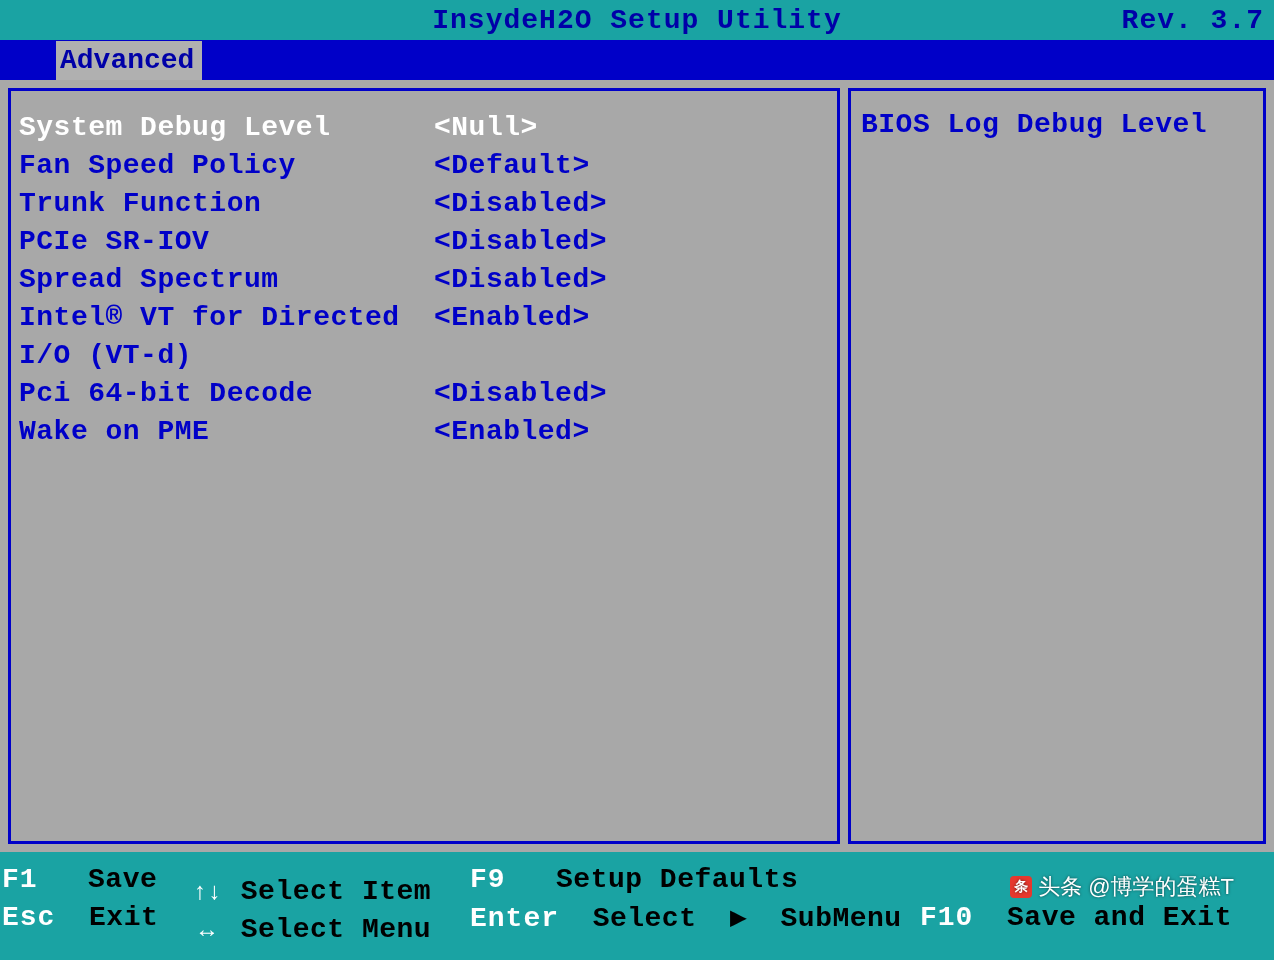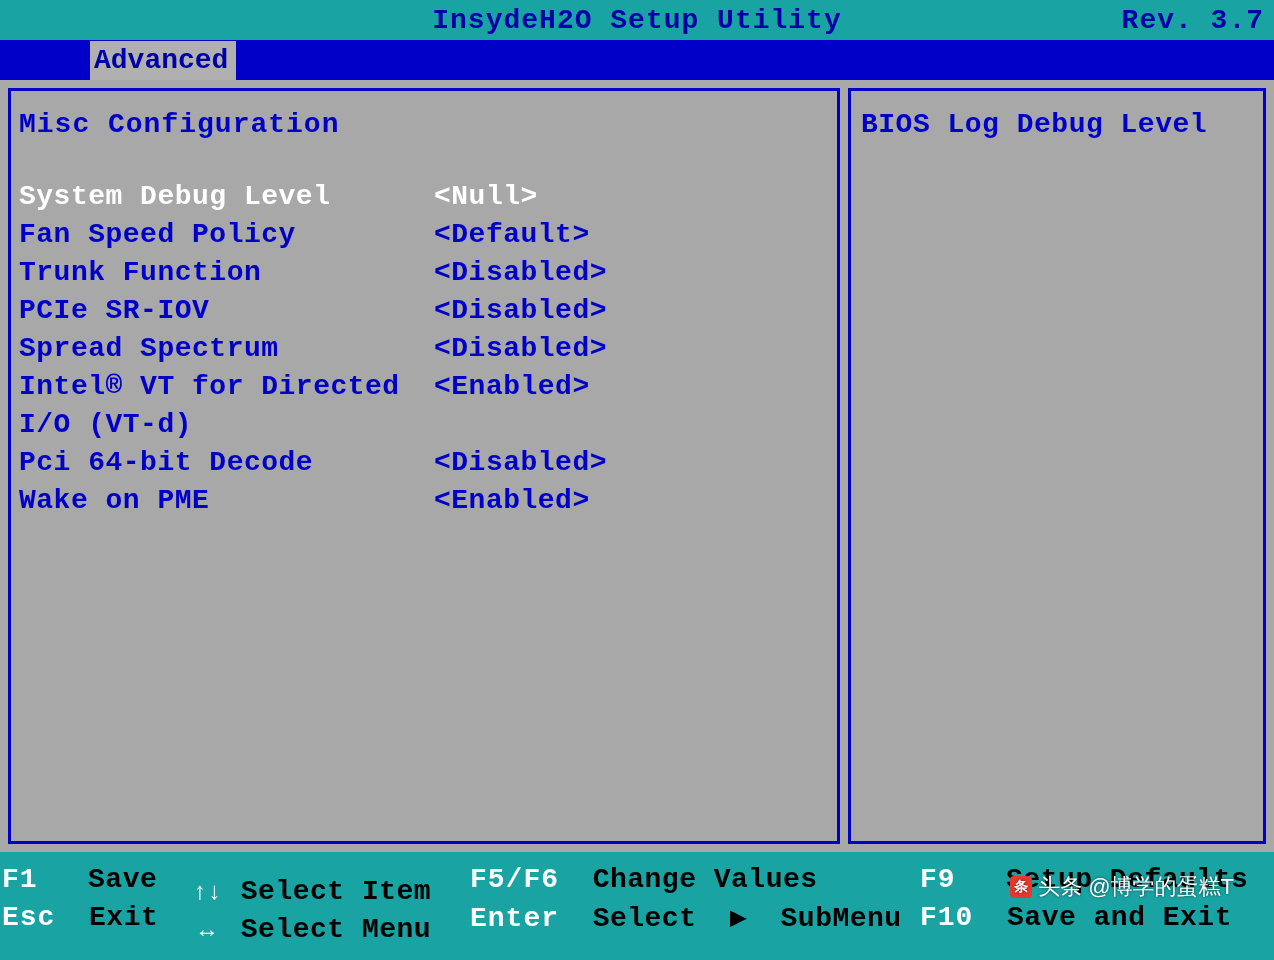--- a/index.html
+++ b/index.html
@@ -30,21 +30,21 @@
   .title-rev {
     position: absolute;
     right: 10px;
     letter-spacing: 1px;
   }
   .menubar {
     height: 40px;
     background: #0000C8;
     display: flex;
     align-items: center;
-    padding-left: 90px;
+    padding-left: 56px;
   }
   .menutab {
     background: #B0B0B0;
     color: #0000A8;
     padding: 4px 8px 4px 4px;
     font-weight: bold;
   }
   .workspace {
     height: 772px;
     background: #A8A8A8;
@@ -153,21 +153,20 @@
   <div class="title-center">InsydeH2O Setup Utility</div>
   <div class="title-rev">Rev. 3.7</div>
 </div>
 
 <div class="menubar">
   <div class="menutab">Advanced</div>
 </div>
 
 <div class="workspace">
   <div class="panel-left">
-    <div class="section-title">Misc Configuration</div>
 
     <div class="setting-row selected">
       <div class="setting-label">System Debug Level</div>
       <div class="setting-value">&lt;Null&gt;</div>
     </div>
     <div class="setting-row">
       <div class="setting-label">Fan Speed Policy</div>
       <div class="setting-value">&lt;Default&gt;</div>
     </div>
     <div class="setting-row">
@@ -204,24 +203,20 @@
 <div class="footer">
   <div class="footer-row">
     <div class="fcol1">
       <span class="fkey">F1</span>&nbsp;&nbsp;
       <span class="flabel">Save</span>
     </div>
     <div class="fcol2">
       <span class="arrow-glyph">↑↓</span>
       <span class="flabel">Select Item</span>
     </div>
-    <div class="fcol3">
-      <span class="fkey">F5/F6</span>&nbsp;
-      <span class="flabel">Change Values</span>
-    </div>
     <div class="fcol4">
       <span class="fkey">F9</span>&nbsp;&nbsp;
       <span class="flabel">Setup Defaults</span>
     </div>
   </div>
   <div class="footer-row">
     <div class="fcol1">
       <span class="fkey">Esc</span>&nbsp;
       <span class="flabel">Exit</span>
     </div>

